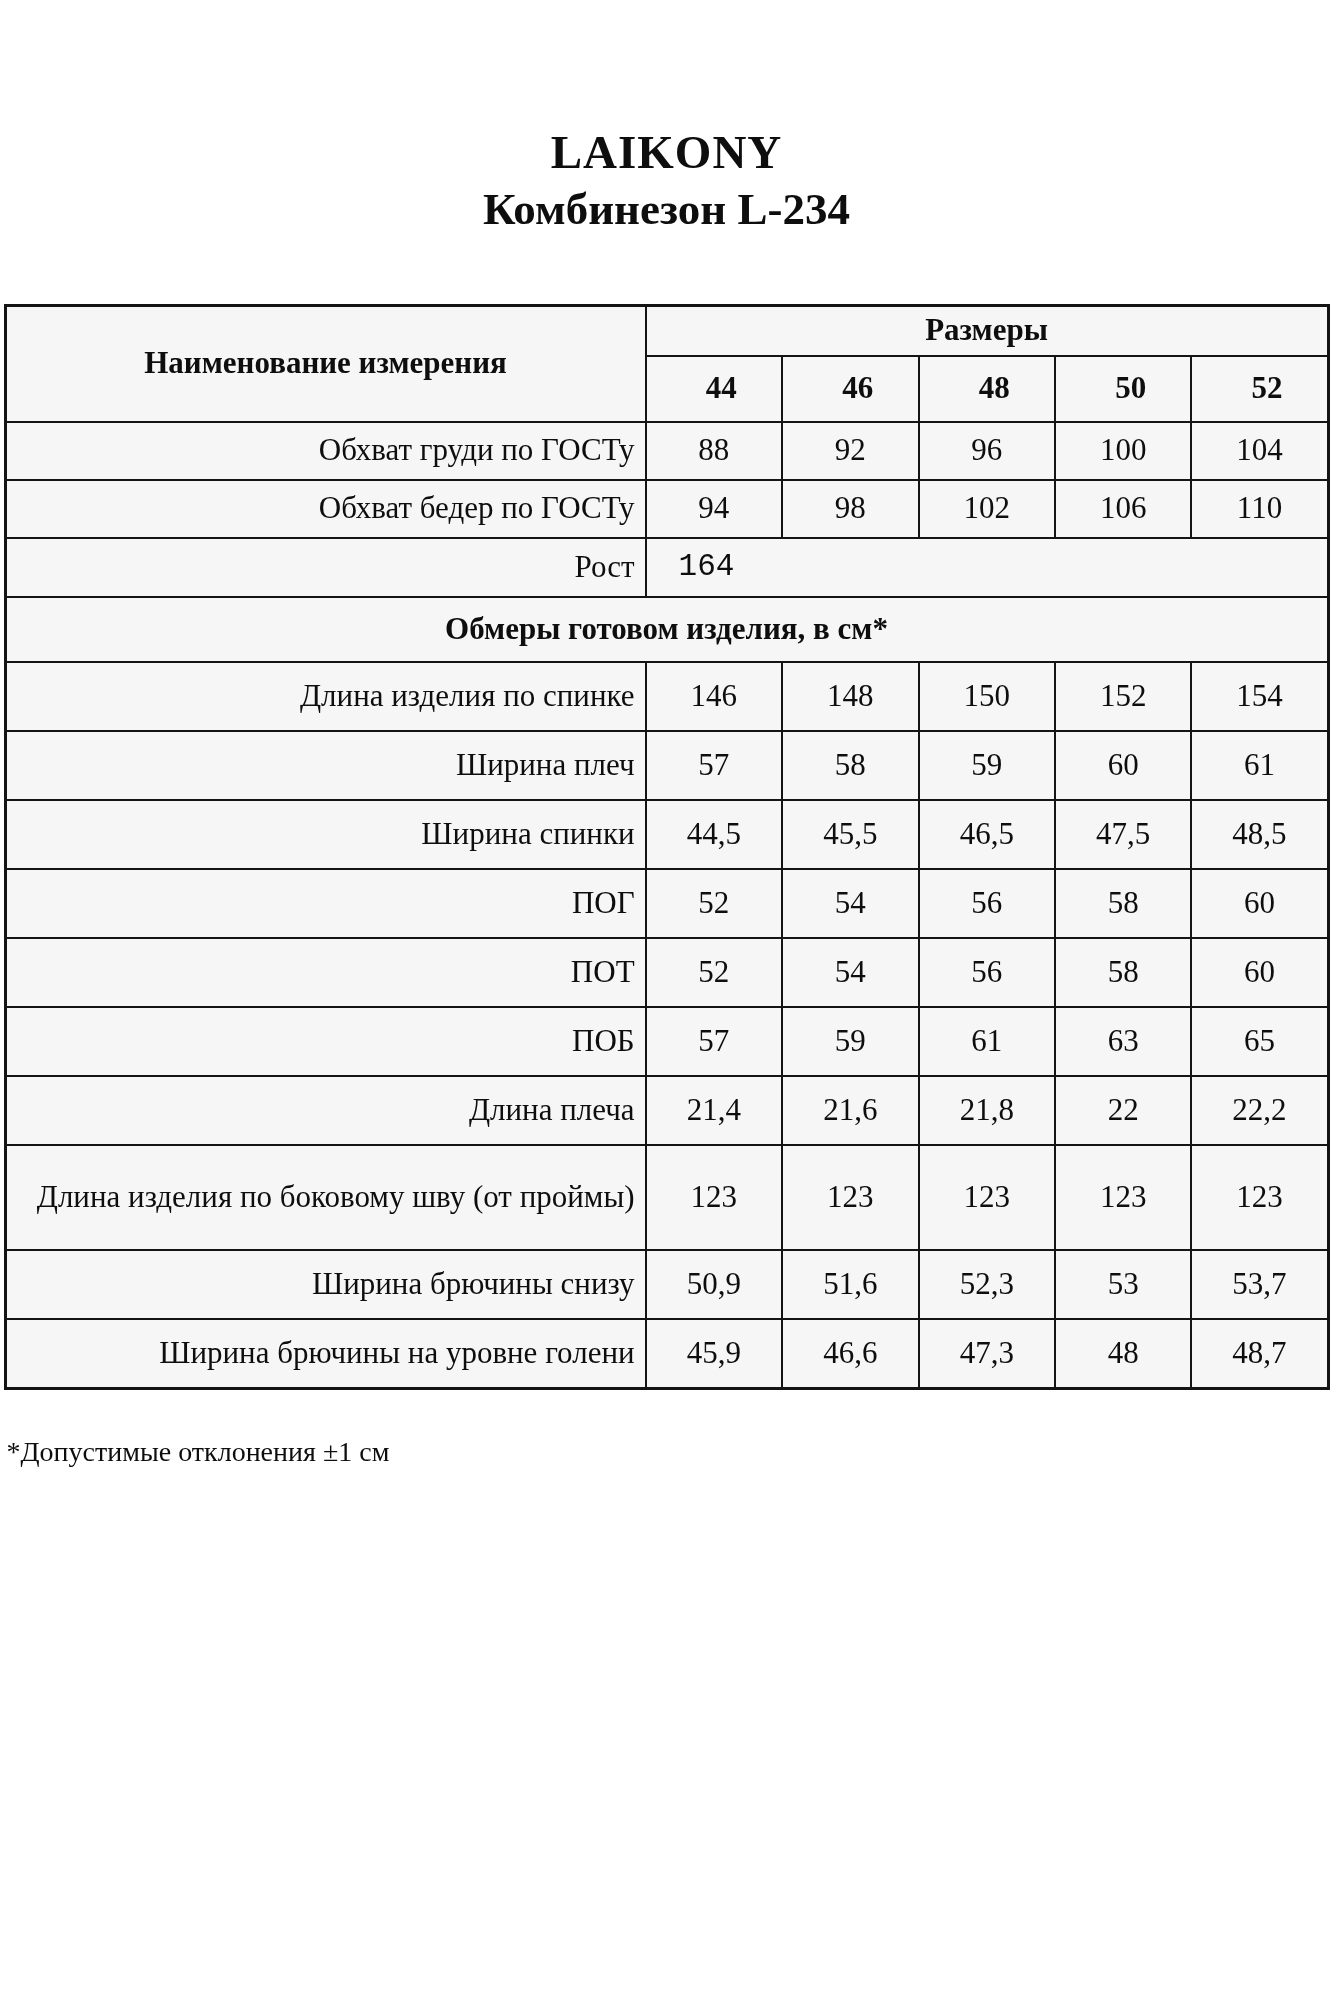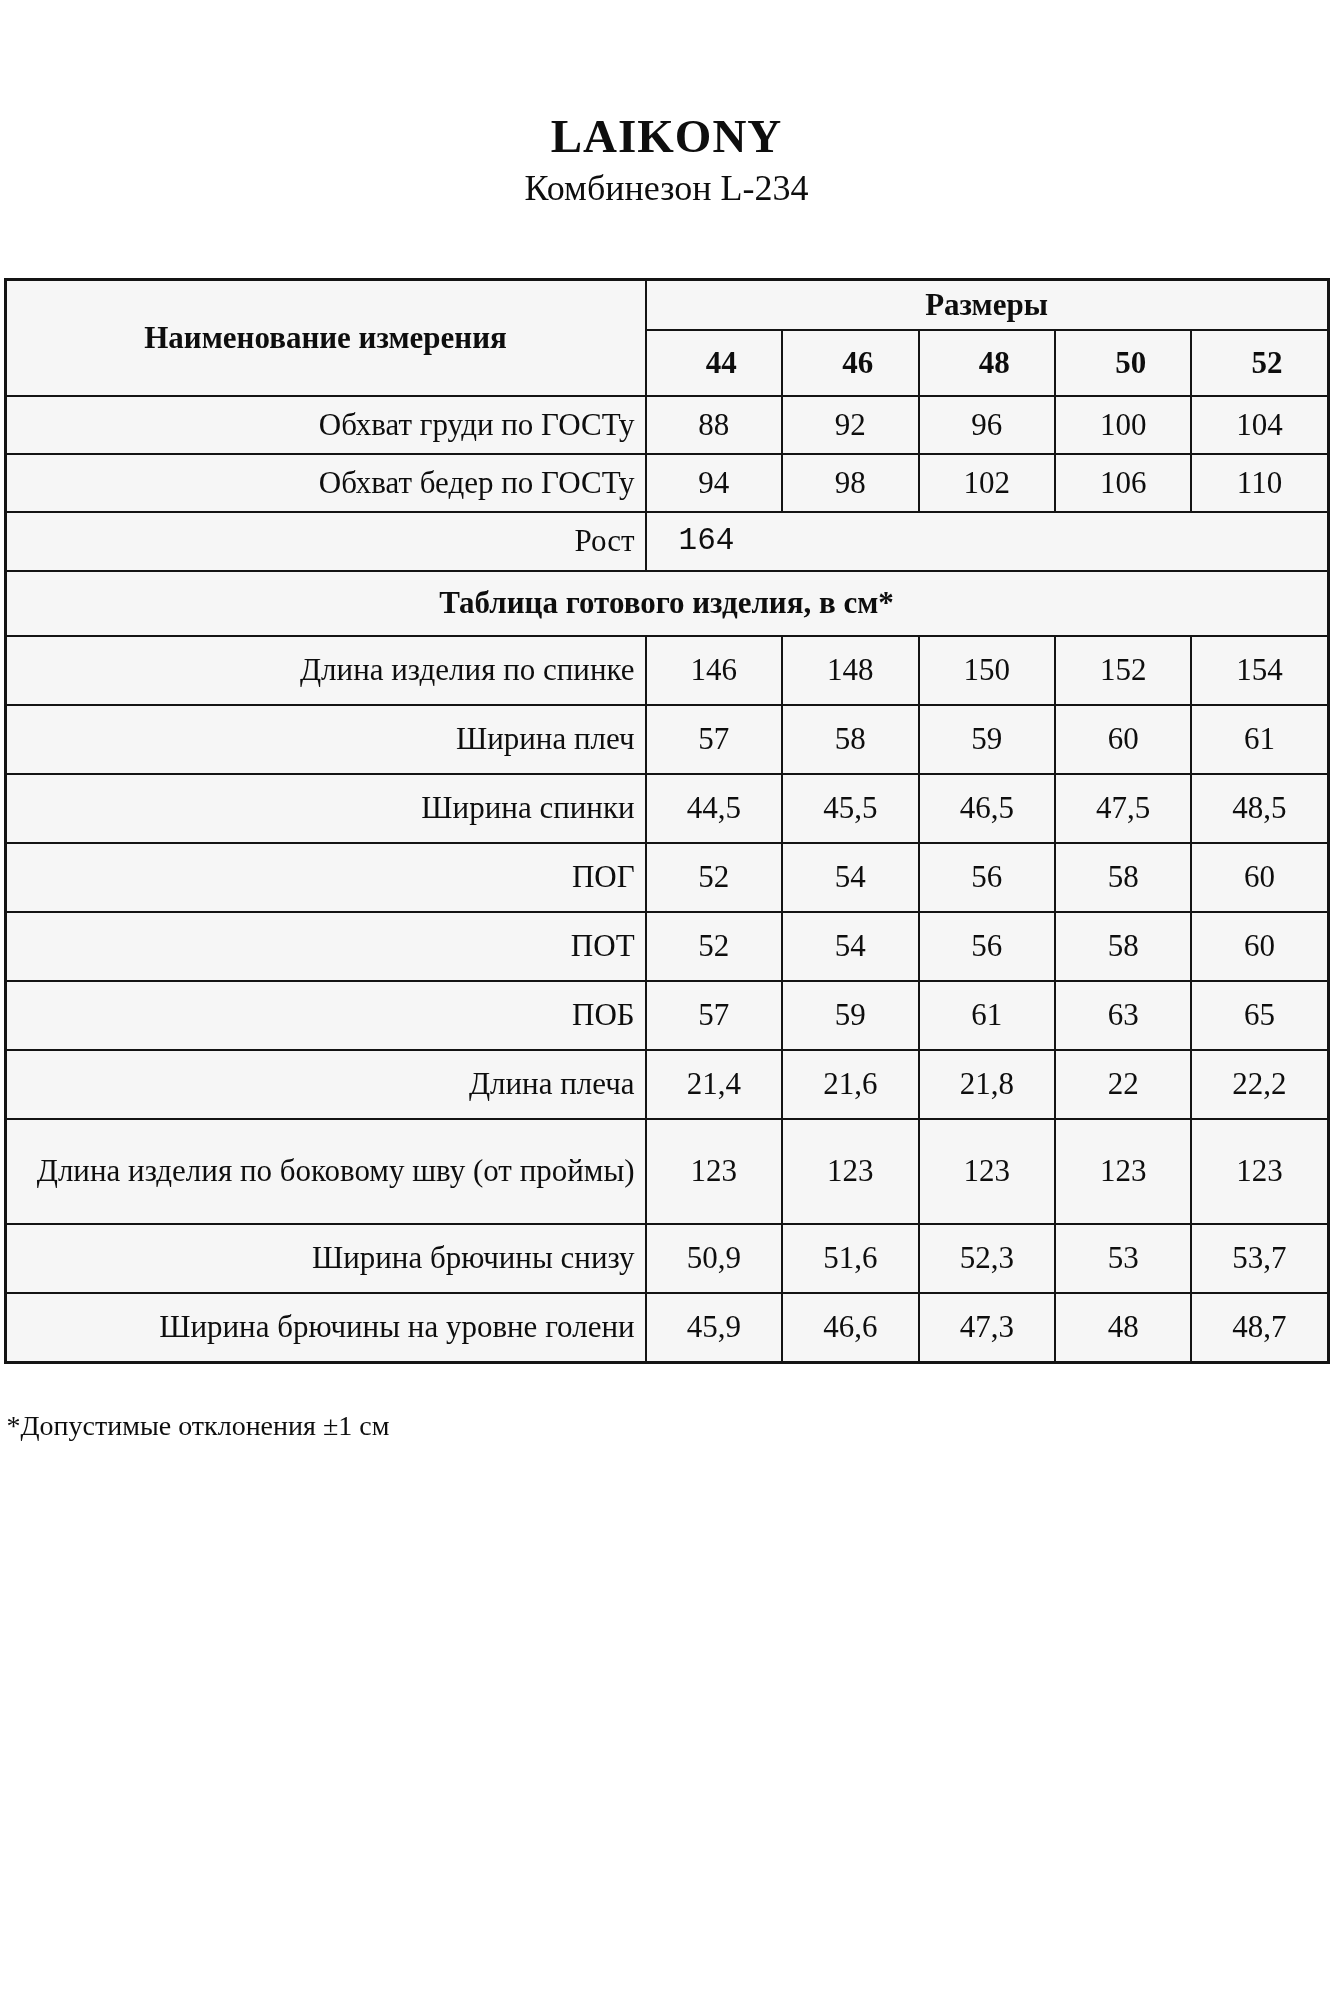--- a/index.html
+++ b/index.html
@@ -9,38 +9,38 @@
   }
   body {
     width: 1333px;
     height: 2000px;
     font-family: "Liberation Serif", "DejaVu Serif", serif;
     color: #0e0e0e;
     -webkit-font-smoothing: antialiased;
   }
   .page {
     width: 1326px;
-    margin: 0 auto;
+    margin: 16px auto;
     padding-top: 112px;
   }
   .titles { text-align: center; }
   .brand {
     font-size: 47px;
     font-weight: bold;
     letter-spacing: 1px;
     line-height: 1.05;
   }
   .subtitle {
     font-size: 39px;
     line-height: 1.05;
     margin-top: 7px;
   }
   .product {
-    font-size: 36px;
-    font-weight: normal;
+    font-size: 45px;
+    font-weight: bold;
     line-height: 1.05;
     margin-top: 9px;
   }
   table.size-table {
     border-collapse: collapse;
     table-layout: fixed;
     width: 100%;
     margin-top: 70px;
     border: 3px solid #141414;
   }
@@ -136,21 +136,21 @@
         <td class="val">106</td>
         <td class="val">110</td>
       </tr>
 
       <tr class="r-rost">
         <td class="label">Рост</td>
         <td class="merged-val" colspan="5">164</td>
       </tr>
 
       <tr>
-        <td class="band" colspan="6">Таблица готового изделия, в см*</td>
+        <td class="band" colspan="6">Обмеры готовом изделия, в см*</td>
       </tr>
 
       <tr class="r-m">
         <td class="label">Длина изделия по спинке</td>
         <td class="val">146</td>
         <td class="val">148</td>
         <td class="val">150</td>
         <td class="val">152</td>
         <td class="val">154</td>
       </tr>

